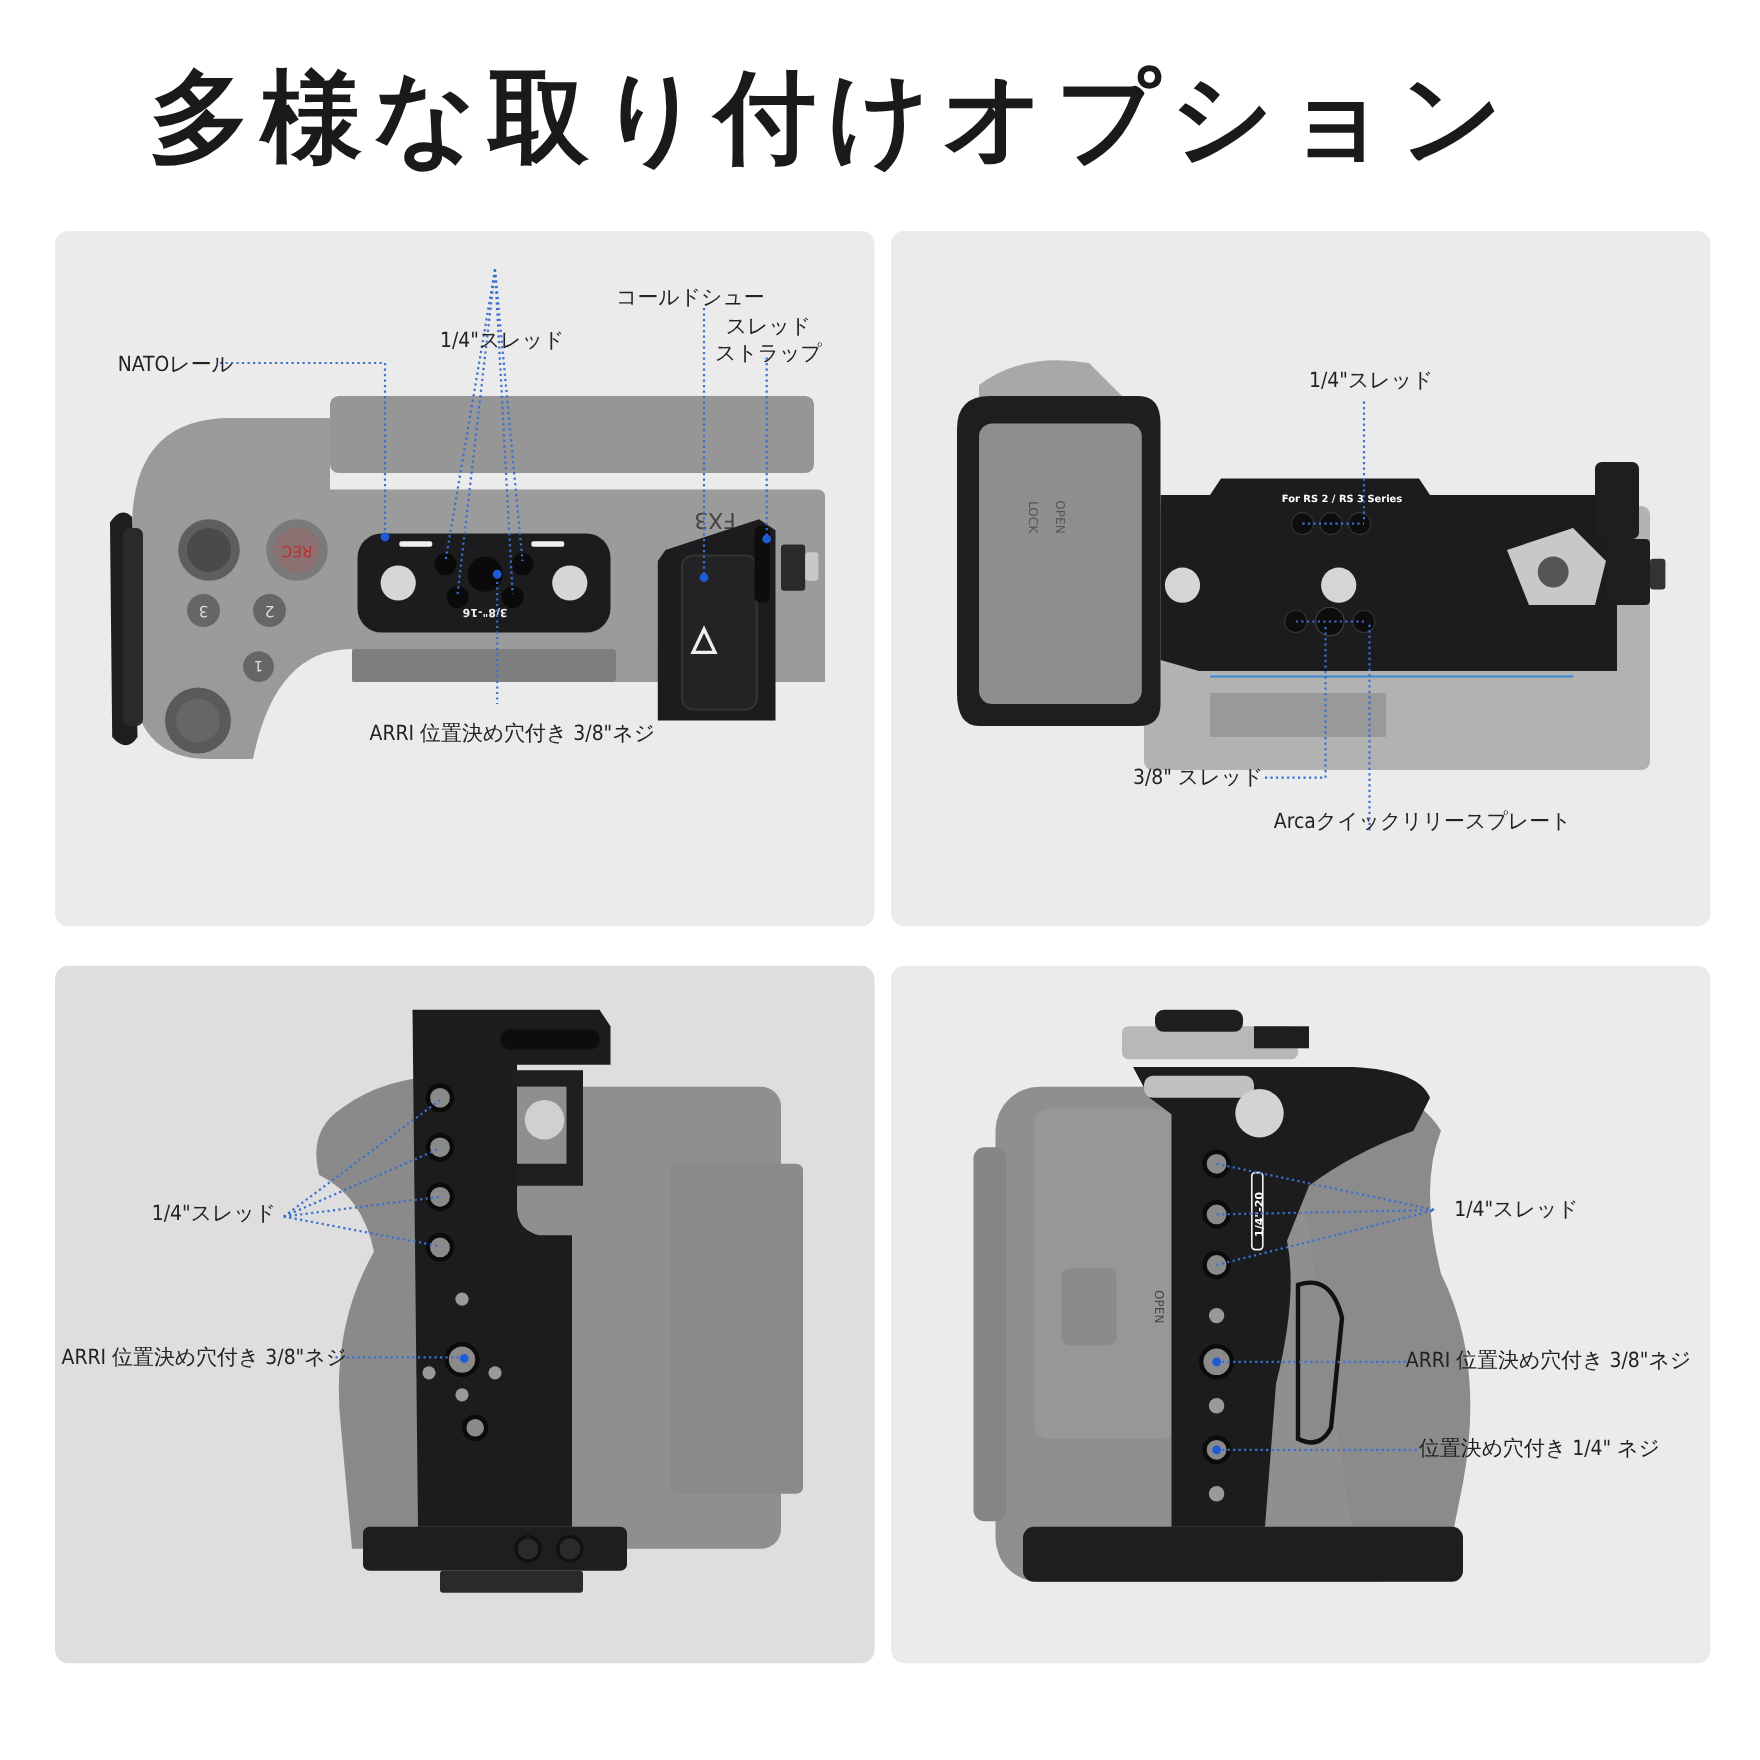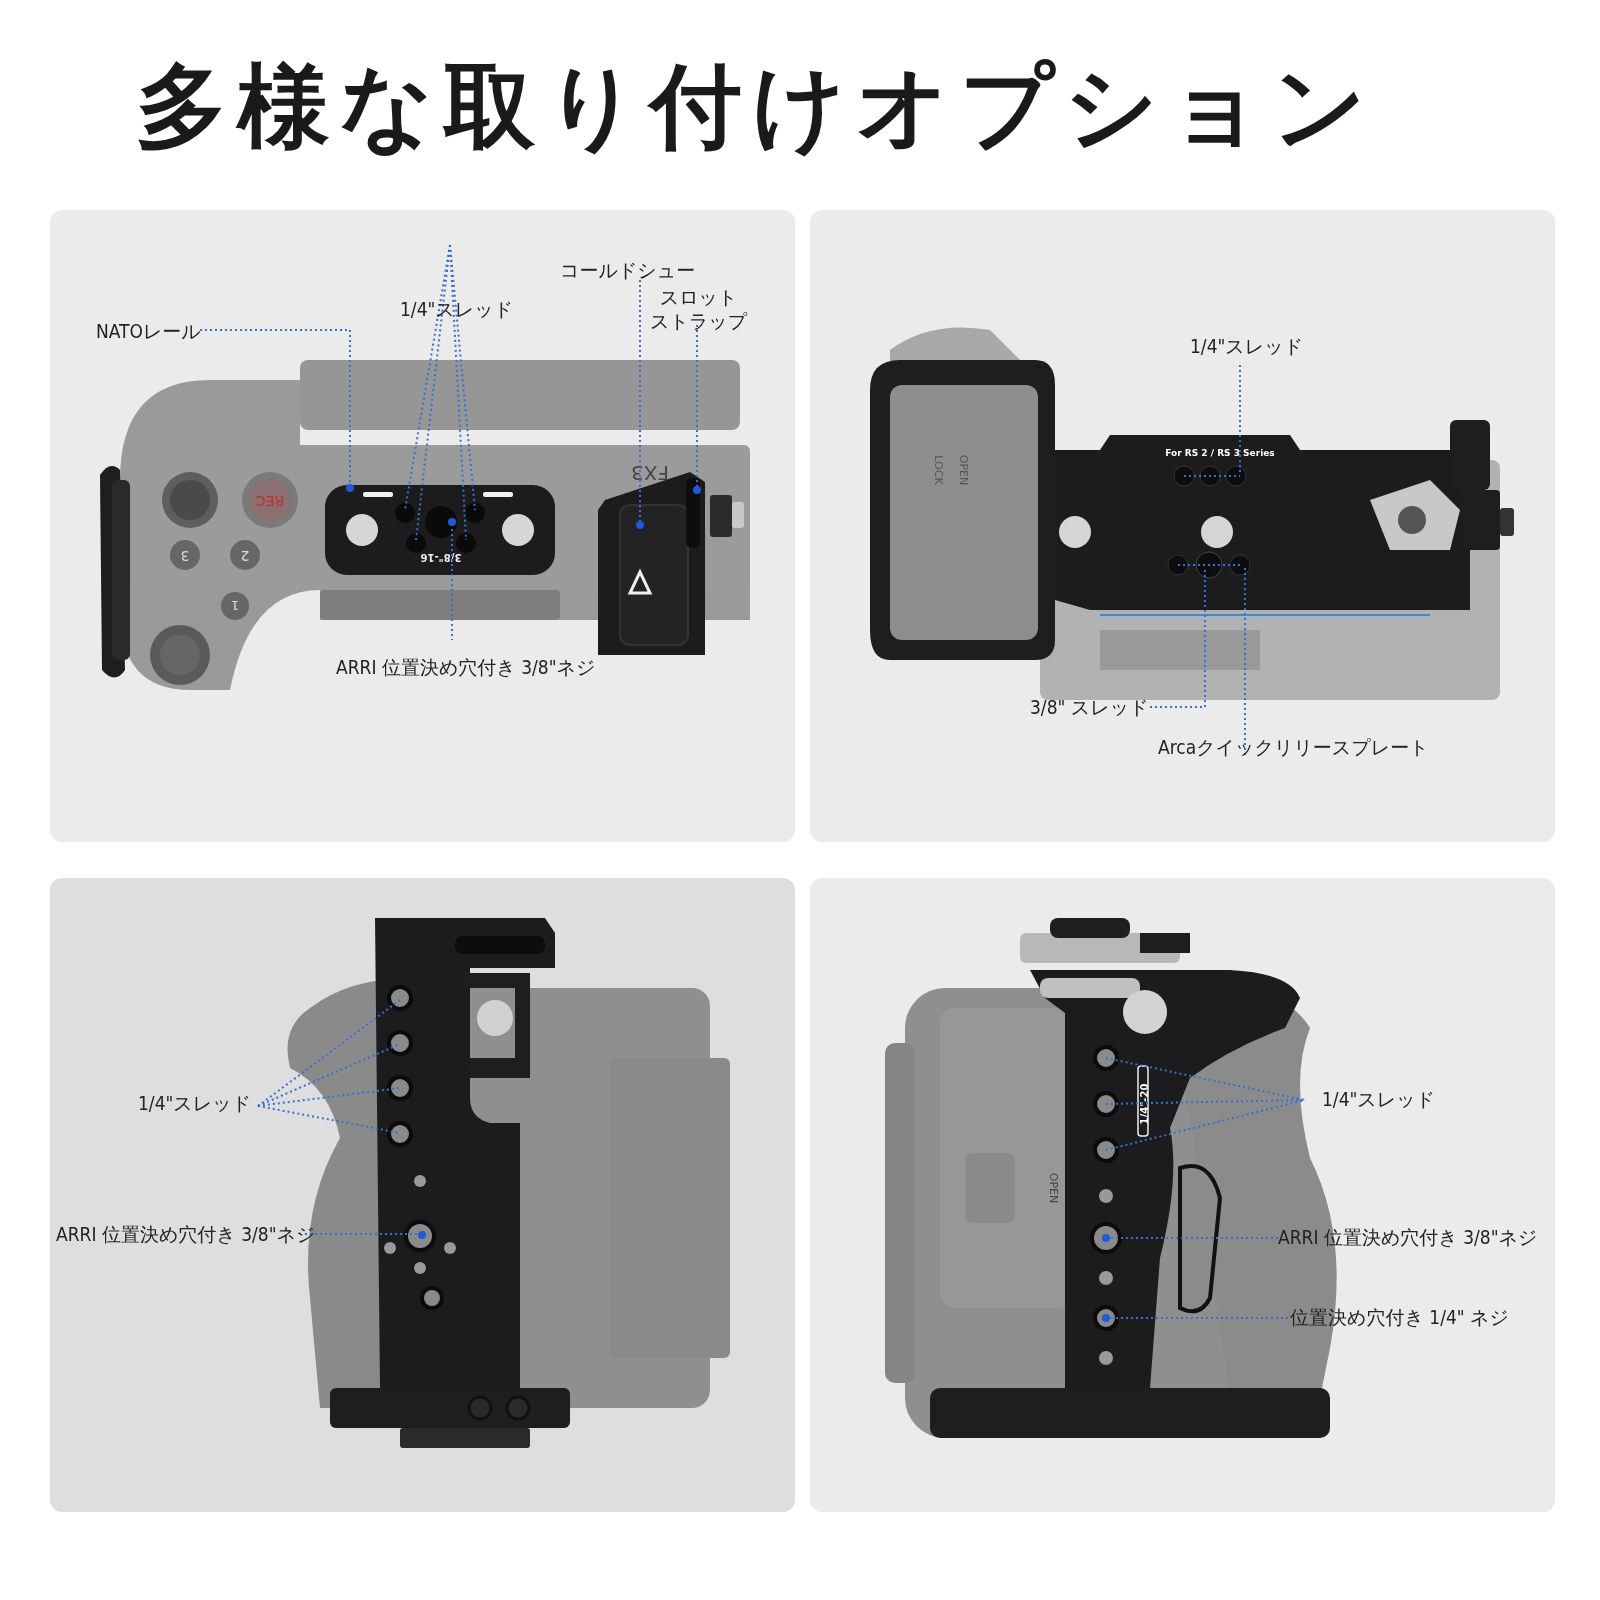--- a/index.html
+++ b/index.html
@@ -82,25 +82,25 @@
       <line x1="590" y1="70" x2="590" y2="315"></line>
       <line x1="647" y1="115" x2="647" y2="280"></line>
     </g>
     <g fill="#1f5bd8">
       <circle cx="300" cy="278" r="4"></circle>
         <circle cx="402" cy="312" r="4"></circle>
         <circle cx="590" cy="315" r="4"></circle>
         <circle cx="647" cy="280" r="4"></circle>
     </g>
   </svg>
-  <div class="label" style="left:46px; top:110px;">NATOレール</div>
+  <div class="label" style="left:57px; top:110px;">NATOレール</div>
   <div class="label" style="left:350px; top:88px;">1/4"スレッド</div>
   <div class="label" style="left:510px; top:49px;">コールドシュー</div>
   <div class="label center" style="left:600px; top:76px;">
-    <div>スロット</div>
+    <div>スレッド</div>
     <div>ストラップ</div>
   </div>
   <div class="label" style="left:286px; top:446px;">ARRI 位置決め穴付き 3/8"ネジ</div>
 </div>
 
 <div class="panel" style="left:810px; top:210px; width:745px; height:632px;">
   <svg class="art" width="745" height="632">
 
     <path d="M80 140 Q120 110 180 120 L220 160 L220 410 L80 410 Z" fill="#8c8c8c" opacity="0.7"></path>
     <rect x="230" y="250" width="460" height="240" rx="8" fill="#9a9a9a" opacity="0.7"></rect>

